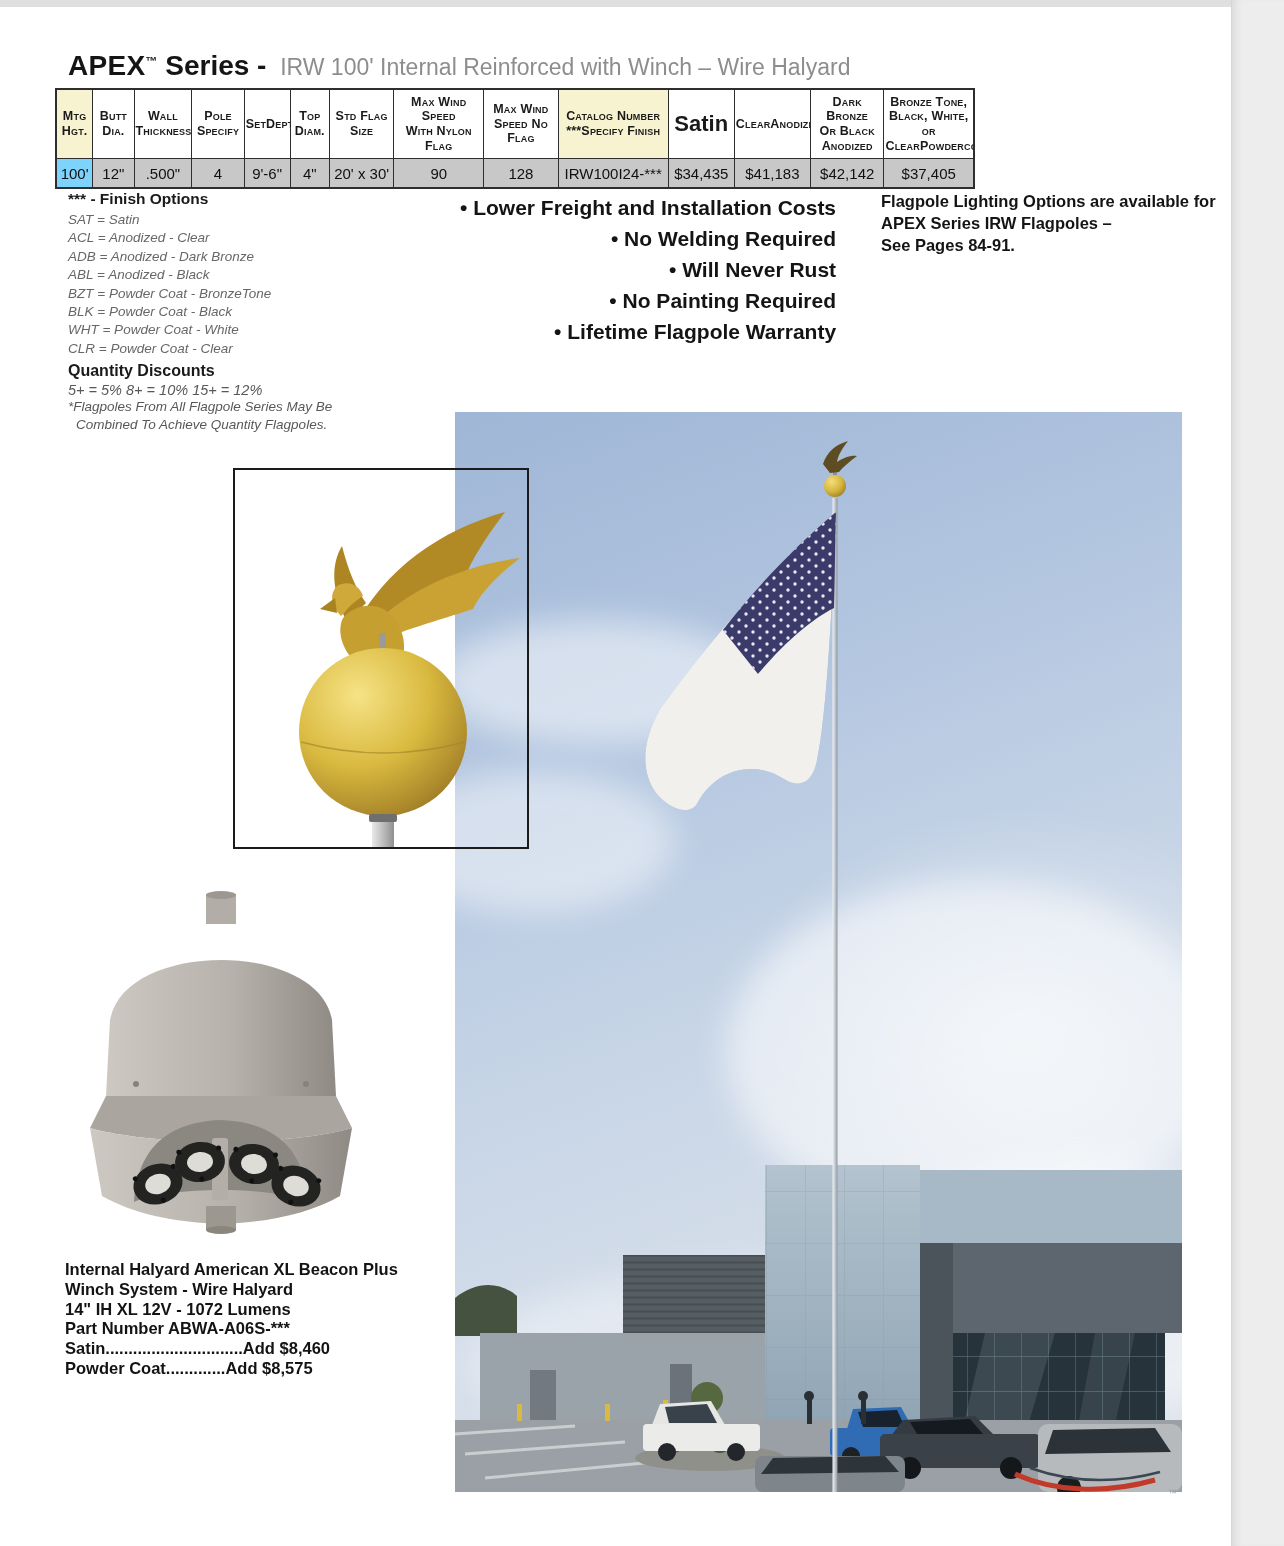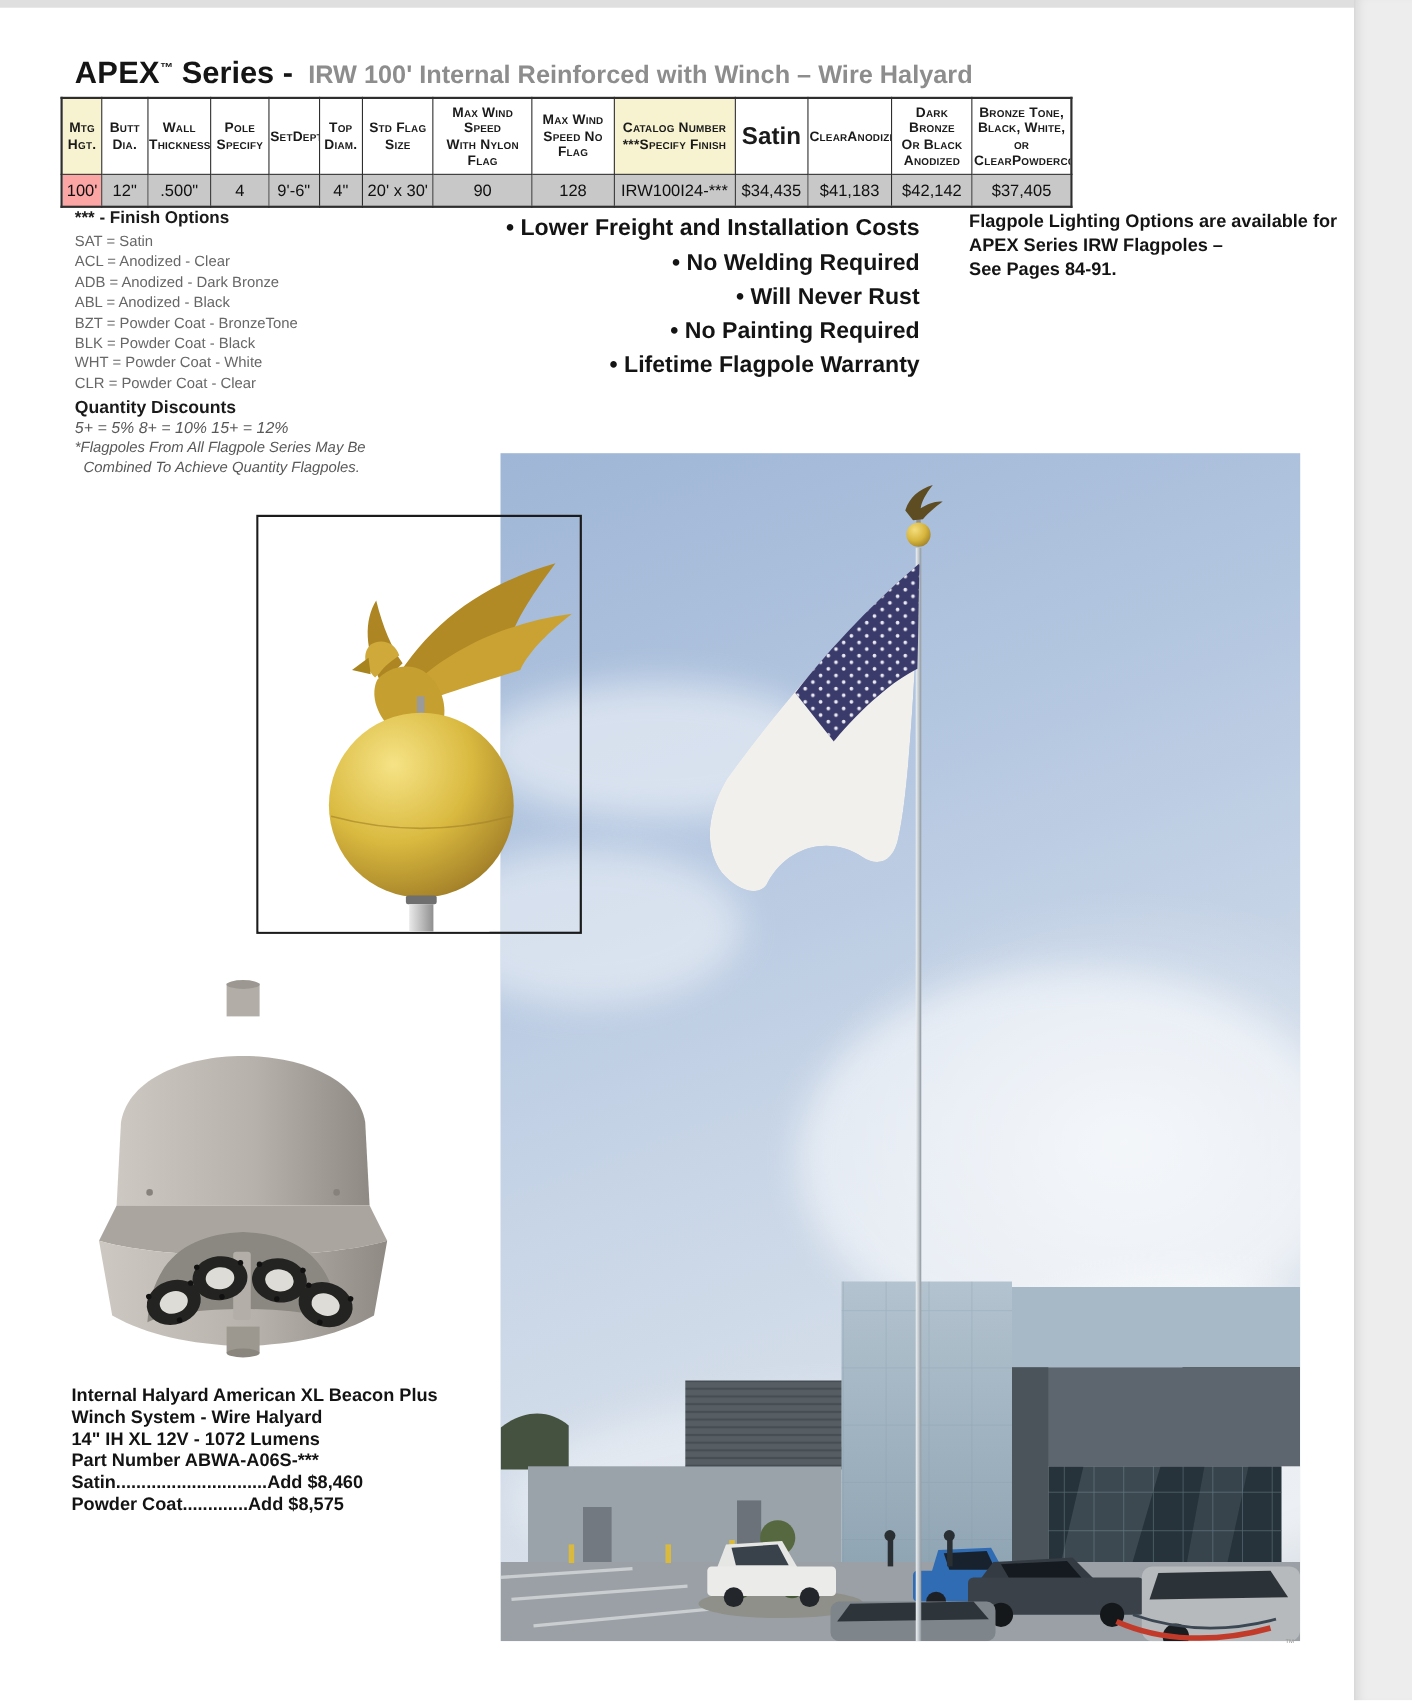--- a/index.html
+++ b/index.html
@@ -5,35 +5,35 @@
   html,body{margin:0;padding:0;}
   body{width:1284px;height:1546px;background:#ffffff;font-family:"Liberation Sans",sans-serif;color:#111;}
   .page{position:relative;width:1284px;height:1546px;overflow:hidden;background:#fff;}
   .edge-top{position:absolute;left:0;top:0;width:100%;height:7px;background:#dfdfdf;}
   .edge-right{position:absolute;right:0;top:0;width:52px;height:100%;background:#ededed;border-left:1px solid #d6d6d6;box-shadow:inset 8px 0 10px -6px rgba(0,0,0,.10);}
   
   .title{position:absolute;left:68px;top:50px;white-space:nowrap;}
   .title .brand{font-size:28px;font-weight:bold;color:#151515;letter-spacing:.3px;}
   .title .tm{font-size:12px;font-weight:bold;vertical-align:10px;color:#151515;}
   .title .series{font-size:28px;font-weight:bold;color:#151515;}
-  .title .subtitle{font-size:23px;font-weight:700;color:#8d8d8d;margin-left:6px;}
+  .title .subtitle{font-size:23px;font-weight:400;color:#8d8d8d;margin-left:6px;}
   
   .spec{position:absolute;left:55px;top:88px;width:920px;}
   table{width:100%;border-collapse:collapse;border:2px solid #2e2e2e;table-layout:fixed;}
   th,td{border:1px solid #2e2e2e;text-align:center;padding:1px 1px;overflow:hidden;}
   th{background:#fff;font-size:12.5px;font-weight:bold;color:#1a1a1a;line-height:1.18;height:66px;vertical-align:middle;}
   th.sc{font-variant:small-caps;letter-spacing:.2px;}
   th.plain{font-size:22px;}
   th.hl{background:#f7f3d0;}
   td{background:#c8c8c8;font-size:15px;font-weight:500;height:26px;color:#101010;}
-  td.hl-cell{background:#fca5a5;margin-left:19px;}
+  td.hl-cell{background:#7dd3fc;margin-left:19px;}
   
   .finish{position:absolute;left:68px;top:190px;}
   .finish .head{font-size:15.5px;font-weight:bold;color:#1a1a1a;margin-bottom:3px;}
-  .finish .opt{font-size:13.5px;color:#676767;line-height:18.4px;}
+  .finish .opt{font-size:13.5px;font-style:italic;color:#676767;line-height:18.4px;}
   
   .qty{position:absolute;left:68px;top:362px;}
   .qty .head{font-size:16px;font-weight:bold;color:#1a1a1a;}
   .qty .rates{font-size:14.5px;font-style:italic;color:#585858;margin-top:2px;}
   .qty .note{font-size:13.5px;font-style:italic;color:#585858;line-height:17.5px;}
   .qty .note:last-child{margin-left:8px;}
   
   .features{position:absolute;left:460px;top:192px;text-align:right;}
   .features .feat{font-size:21px;font-weight:600;color:#141414;line-height:31px;white-space:nowrap;}
   .features .feat::before{content:"• ";font-weight:700;}

